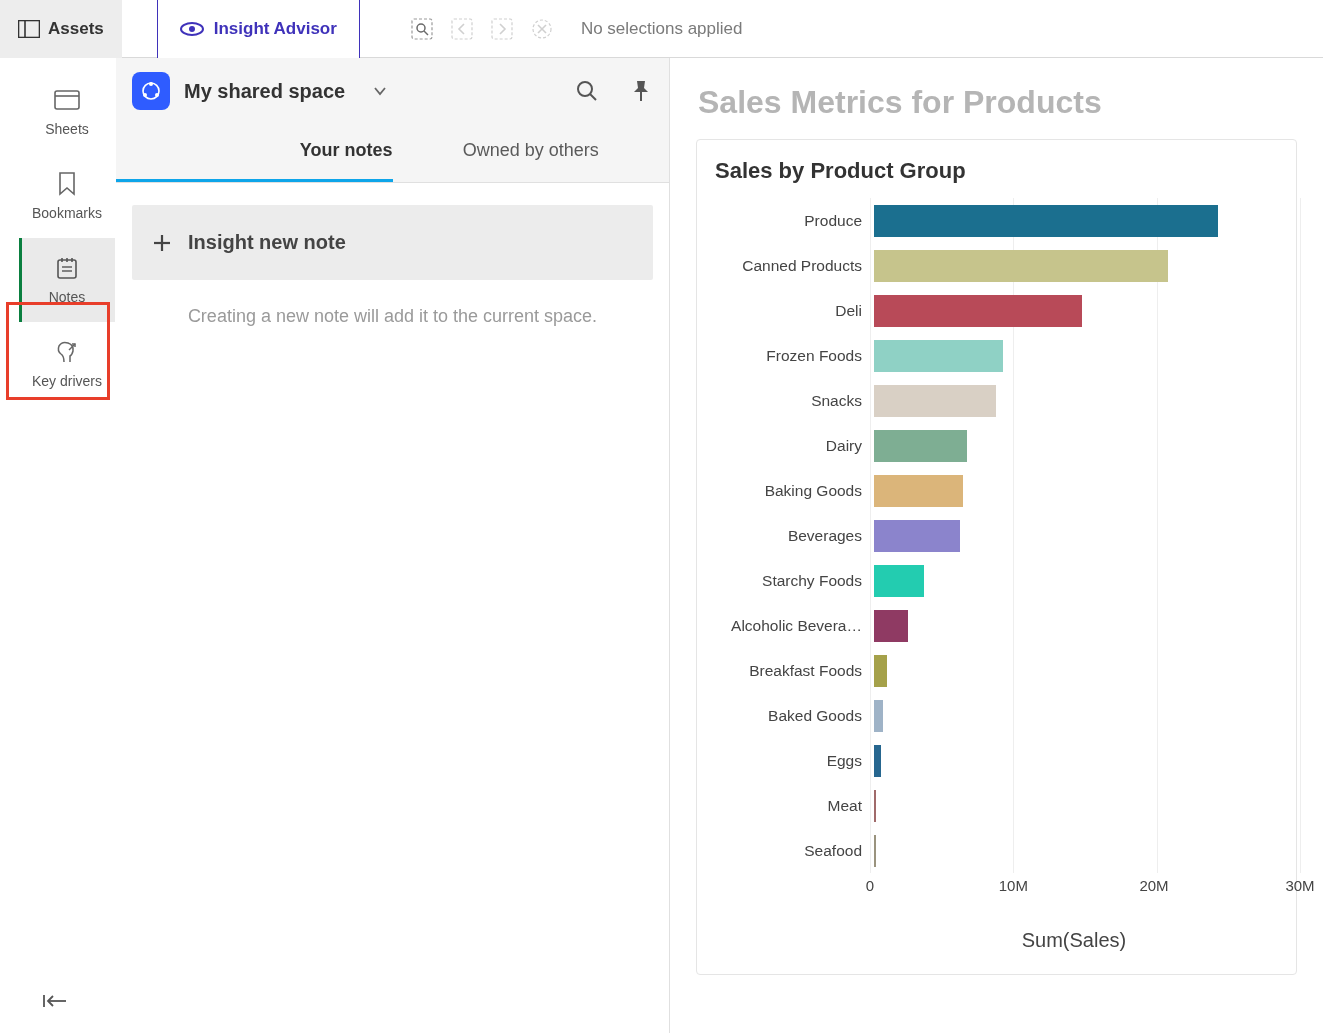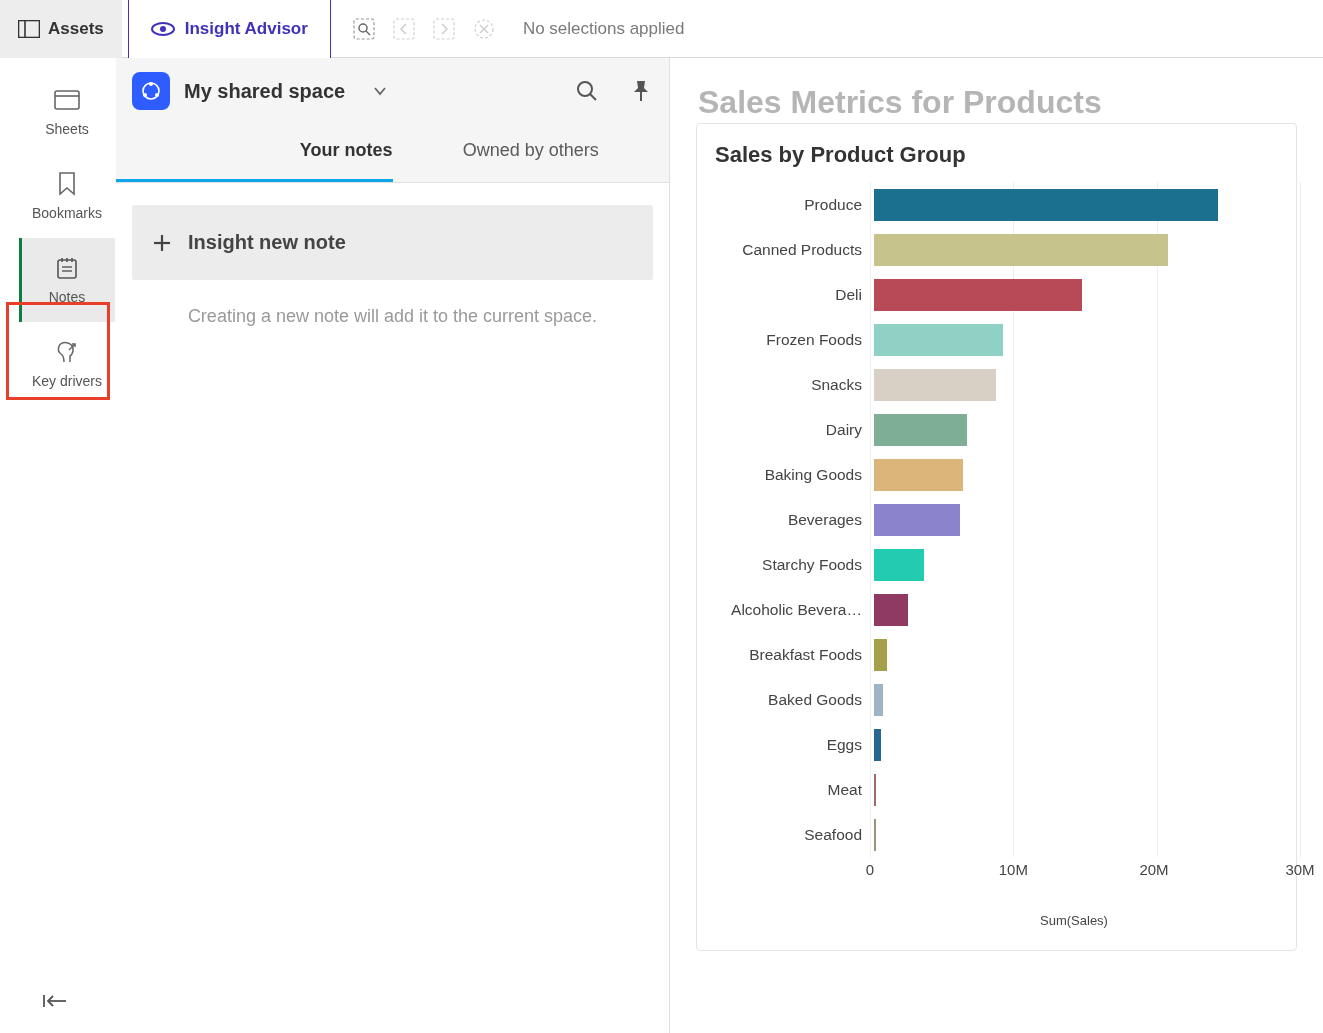--- a/index.html
+++ b/index.html
@@ -1,17 +1,17 @@
 <!DOCTYPE html>
 <html><head>
 <meta charset="utf-8">
 <style>
   * { box-sizing: border-box; font-family: "Segoe UI", Arial, sans-serif; }
   html, body { margin:0; padding:0; width:1323px; height:1033px; background:#fff; color:#333; }
-  .topbar { display:flex; align-items:center; height:58px; border-bottom:1px solid #d9d9d9; background:#fff; padding:0 0 0 0; }
+  .topbar { display:flex; align-items:center; height:58px; border-bottom:1px solid #d9d9d9; background:#fff; padding:0 0 0 0;gap:29px; }
   .btn-assets { height:58px; display:flex; align-items:center; gap:8px; padding:0 18px; background:#ededed; font-weight:600; font-size:17px; cursor:pointer; }
   .btn-insight { height:66px; display:flex; align-items:center; gap:10px; padding:0 22px; border:1px solid #3f32ba; color:#3f32ba; font-weight:600; font-size:17px; background:#fff; margin-left:6px; cursor:pointer; }
   .sel-tools { display:flex; align-items:center; gap:18px; margin-left:22px; color:#bdbdbd; }
   .sel-tools .icn { width:22px; height:22px; display:flex; align-items:center; justify-content:center;}
   .no-sel { color:#7a7a7a; font-size:17px; margin-left:10px;}
   
   .main { display:flex; height:calc(1033px - 58px); }
   .rail { width:116px; background:#fff; border-right:1px solid transparent; display:flex; flex-direction:column; align-items:stretch; padding-top:12px; position:relative;}
   .rail-item { display:flex; flex-direction:column; align-items:center; justify-content:center; height:84px; font-size:14px; color:#555; cursor:pointer; gap:8px;margin-left:19px;}
   .rail-item.selected { background:#eaeaea; position:relative;}
@@ -30,34 +30,34 @@
   
   .tabs{ display:flex; border-bottom:1px solid #e0e0e0; }
   .tab{ flex:1; text-align:center; padding:24px 0 18px 0; font-size:18px; color:#5a5a5a; cursor:pointer;}
   .tab.active{ font-weight:700; color:#333; border-bottom:3px solid #0ea5e9;text-align:right;}
   
   .panel-body{ padding:22px 16px; background:#fff; flex:1; display:flex; flex-direction:column; gap:26px;}
   .create-note{ background:#ececec; display:flex; align-items:center; gap:16px; padding:26px 20px; font-size:20px; font-weight:600; color:#444; cursor:pointer; border-radius:2px;}
   .hint{ color:#9a9a9a; font-size:18px; text-align:center; }
   
   .content{ flex:1; padding:20px 26px; overflow:auto;}
-  .page-title{ font-size:32px; font-weight:700; color:#b5b5b5; margin:6px 0 2px 2px;}
+  .page-title{ font-size:32px; font-weight:700; color:#b5b5b5; margin:6px 0 18px 2px;}
   .card{ background:#fff; border:1px solid #e5e5e5; border-radius:4px; padding:14px 18px 22px 18px;}
   .card h2{ font-size:22px; font-weight:700; margin:4px 0 14px 0;}
   .chart{ position:relative;}
   .chart-row{ display:flex; align-items:center; height:45px; gap:10px;}
   .cat-label{ width:145px; text-align:right; font-size:15.5px; color:#444; white-space:nowrap; overflow:hidden; text-overflow:ellipsis; padding-right:2px;}
   .bar-area{ position:relative; flex:1; height:100%; display:flex; align-items:center;}
   .plot-wrap{ margin-left:4px;}
   .grid{ position:absolute; left:155px; right:0; top:0; bottom:60px;}
   .gridline{ position:absolute; top:0; bottom:0; width:1px; background:#eee;}
   .bar{ height:32px;}
   .xaxis{ display:flex; margin-left:155px; position:relative; margin-top:4px;}
   .xtick{ position:absolute; transform:translateX(-50%); font-size:15px; color:#444;}
-  .xlabel{ text-align:center; margin-left:155px; margin-top:30px; font-size:13px; color:#444;}
+  .xlabel{ text-align:center; margin-left:155px; margin-top:30px; font-size:20px; color:#444;}
   
   svg { display:block; }
 </style>
 </head>
 <body>
 
 <div class="topbar">
   <div class="btn-assets">
     <span>
       <svg width="22" height="18" viewBox="0 0 22 18">

